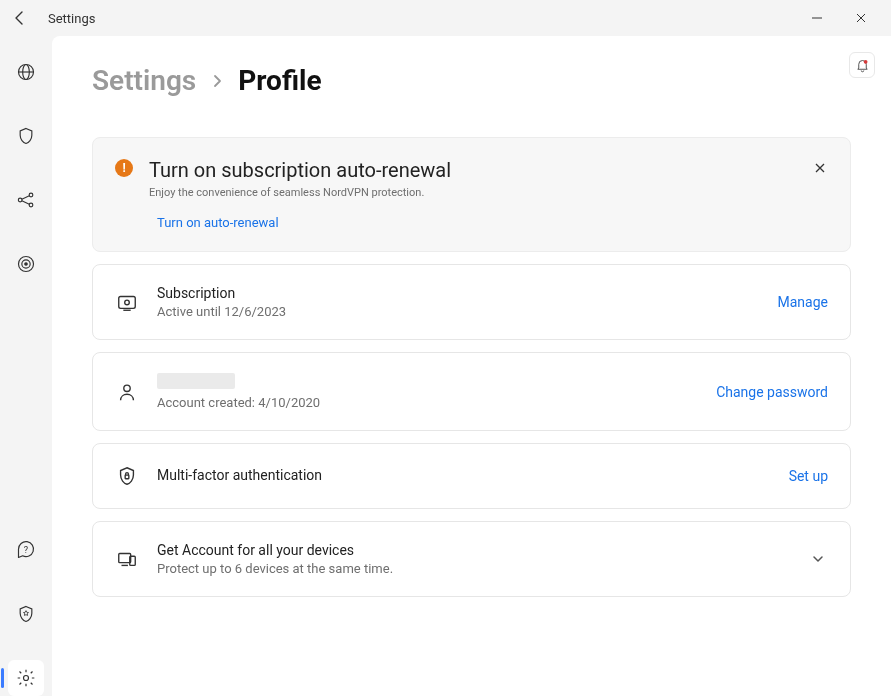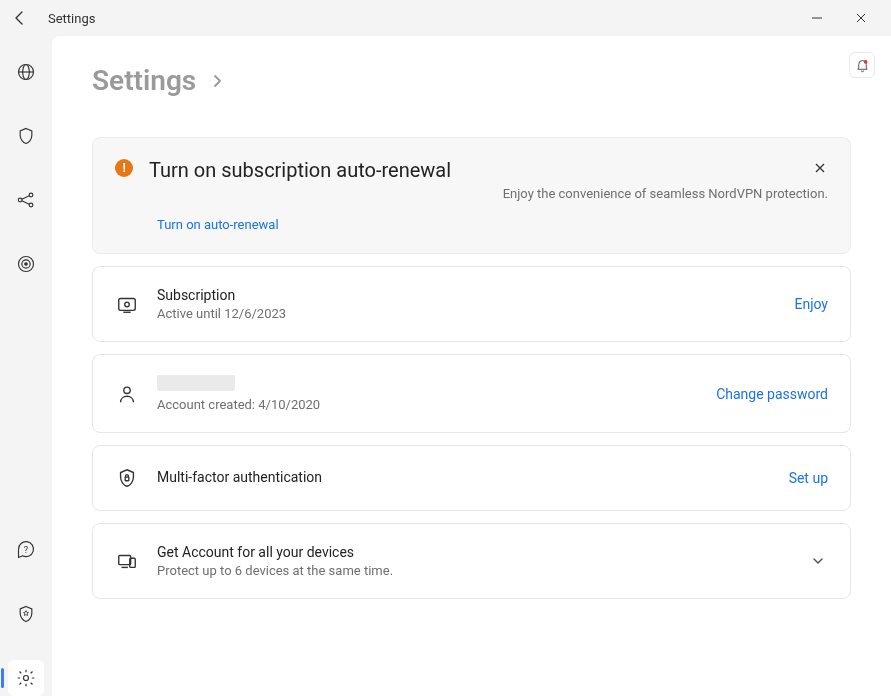--- a/index.html
+++ b/index.html
@@ -25,21 +25,21 @@
     
     .breadcrumb { display: flex; align-items: center; gap: 16px; margin-bottom: 40px; }
     .crumb-root { font-size: 28px; font-weight: 600; color: #9a9a9a; }
     .crumb-sep { color: #9a9a9a; font-size: 16px; }
     .crumb-current { font-size: 28px; font-weight: 700; color: #111; }
     
     .banner { background: #f7f7f7; border: 1px solid #ececec; border-radius: 8px; padding: 20px 22px; display: flex; gap: 16px; margin-bottom: 12px; position: relative; }
     .banner-icon { width: 18px; height: 18px; background: #e67817; border-radius: 50%; display: flex; align-items: center; justify-content: center; flex-shrink: 0; margin-top: 1px; color: #fff; font-size: 12px; font-weight: 700; }
     .banner-content { flex: 1; }
     .banner-title { font-size: 20px; font-weight: 400; color: #222; margin-bottom: 4px; }
-    .banner-sub { font-size: 13px; color: #6f6f6f; text-align: right; }
+    .banner-sub { font-size: 11px; color: #6f6f6f; }
     .banner-link { color: #1a73e8; font-size: 13px; cursor: pointer; margin-top: 16px; display: inline-block; margin-left: 8px; text-align: right; }
     .banner-close { position: absolute; top: 22px; right: 22px; cursor: pointer; width: 16px; height: 16px; display:flex; align-items:center; justify-content:center;}
     
     .card { border: 1px solid #e6e6e6; border-radius: 8px; padding: 20px 22px; display: flex; align-items: center; gap: 18px; margin-bottom: 12px; }
     .card-icon { width: 24px; height: 24px; display: flex; align-items: center; justify-content: center; flex-shrink: 0; }
     .card-content { flex: 1; }
     .card-title { font-size: 14px; color: #222; margin-bottom: 3px; }
     .card-sub { font-size: 13px; color: #6f6f6f; }
     .card-action { color: #1a73e8; font-size: 14px; cursor: pointer; }
     .card-chevron { width: 20px; height: 20px; display:flex; align-items:center; justify-content:center; cursor:pointer;}
@@ -131,20 +131,21 @@
         </svg>
     </div>
 
     <div class="breadcrumb">
       <span class="crumb-root">Settings</span>
       <span class="crumb-sep">
         <svg width="10" height="14" viewBox="0 0 10 14">
             <path d="M3 2 L8 7 L3 12" stroke="#9a9a9a" stroke-width="1.8" fill="none" stroke-linecap="round" stroke-linejoin="round"></path>
           </svg>
       </span>
+      <span class="crumb-current">Profile</span>
     </div>
 
     <div class="banner">
       <div class="banner-icon">!</div>
       <div class="banner-content">
         <div class="banner-title">Turn on subscription auto-renewal</div>
         <div class="banner-sub">Enjoy the convenience of seamless NordVPN protection.</div>
         <div class="banner-link">Turn on auto-renewal</div>
       </div>
       <div class="banner-close">
@@ -159,21 +160,21 @@
         <svg width="22" height="22" viewBox="0 0 24 24" fill="none" stroke="#333" stroke-width="1.5">
             <rect x="3" y="6" width="18" height="13" rx="2"></rect>
             <circle cx="12" cy="12.5" r="2.5"></circle>
             <line x1="8" y1="21" x2="16" y2="21"></line>
           </svg>
       </div>
       <div class="card-content">
         <div class="card-title">Subscription</div>
         <div class="card-sub">Active until 12/6/2023</div>
       </div>
-      <div class="card-action">Enjoy</div>
+      <div class="card-action">Manage</div>
     </div>
 
     <div class="card">
       <div class="card-icon">
         <svg width="22" height="22" viewBox="0 0 24 24" fill="none" stroke="#333" stroke-width="1.5">
             <circle cx="12" cy="8" r="3.5"></circle>
             <path d="M5 21 c0-4 3.1-6.5 7-6.5 s7 2.5 7 6.5"></path>
           </svg>
       </div>
       <div class="card-content">

